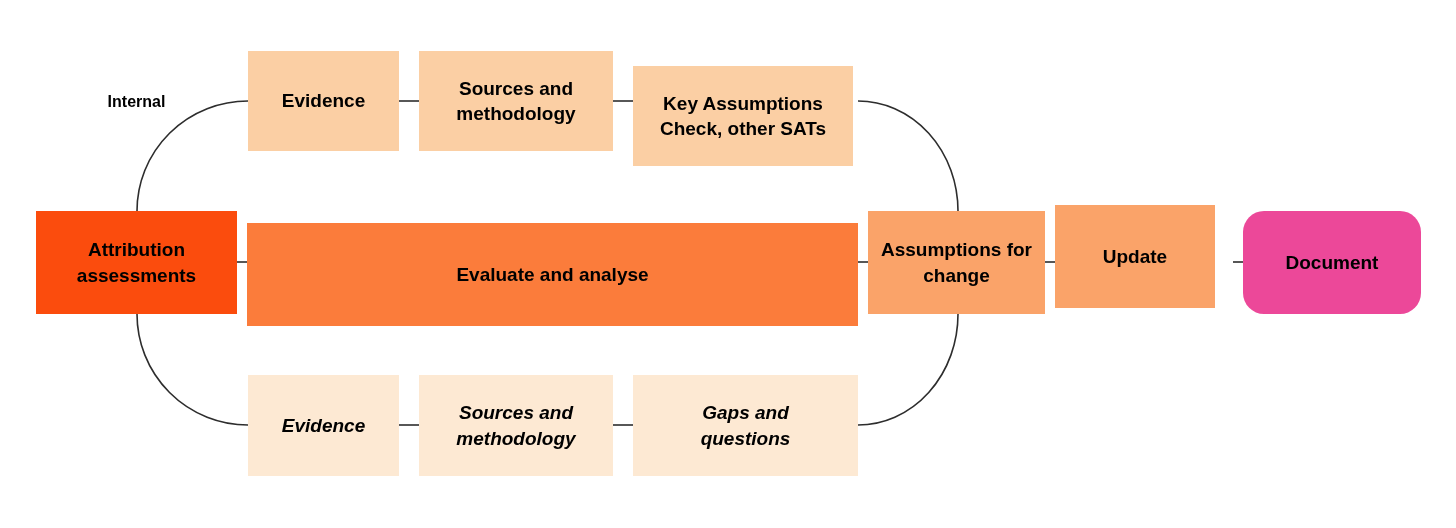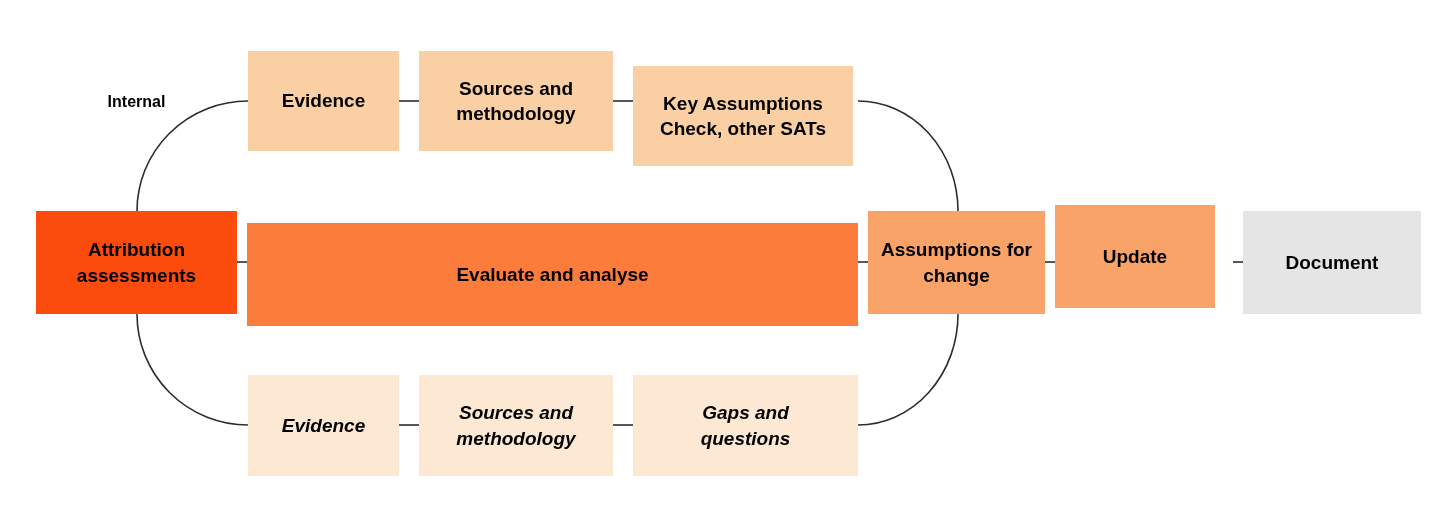--- a/index.html
+++ b/index.html
@@ -98,21 +98,21 @@
 
 
   <div class="node n-attribution" style="background-color: rgb(251, 76, 13);">Attribution assessments</div>
 
   <div class="node n-evaluate" style="background-color: rgb(251, 124, 59);">Evaluate and analyse</div>
 
   <div class="node n-conditions" style="background-color: rgb(250, 163, 105);">Assumptions for change</div>
 
   <div class="node n-update" style="background-color: rgb(250, 163, 105);">Update</div>
 
-  <div class="node n-document" style="background-color: #e5e5e5;">Document</div>
+  <div class="node n-document" style="background-color: #ec4899; border-radius: 21px;">Document</div>
 
   <div class="node n-int-evidence" style="background-color: rgb(251, 207, 164);">Evidence</div>
 
   <div class="node n-int-sources" style="background-color: rgb(251, 207, 164);">Sources and methodology</div>
 
   <div class="node n-int-kac" style="background-color: rgb(251, 207, 164);">Key Assumptions Check, other SATs</div>
 
   <div class="node n-ext-evidence italic" style="background-color: rgb(253, 233, 211);">Evidence</div>
 
   <div class="node n-ext-sources italic" style="background-color: rgb(253, 233, 211);">Sources and methodology</div>

